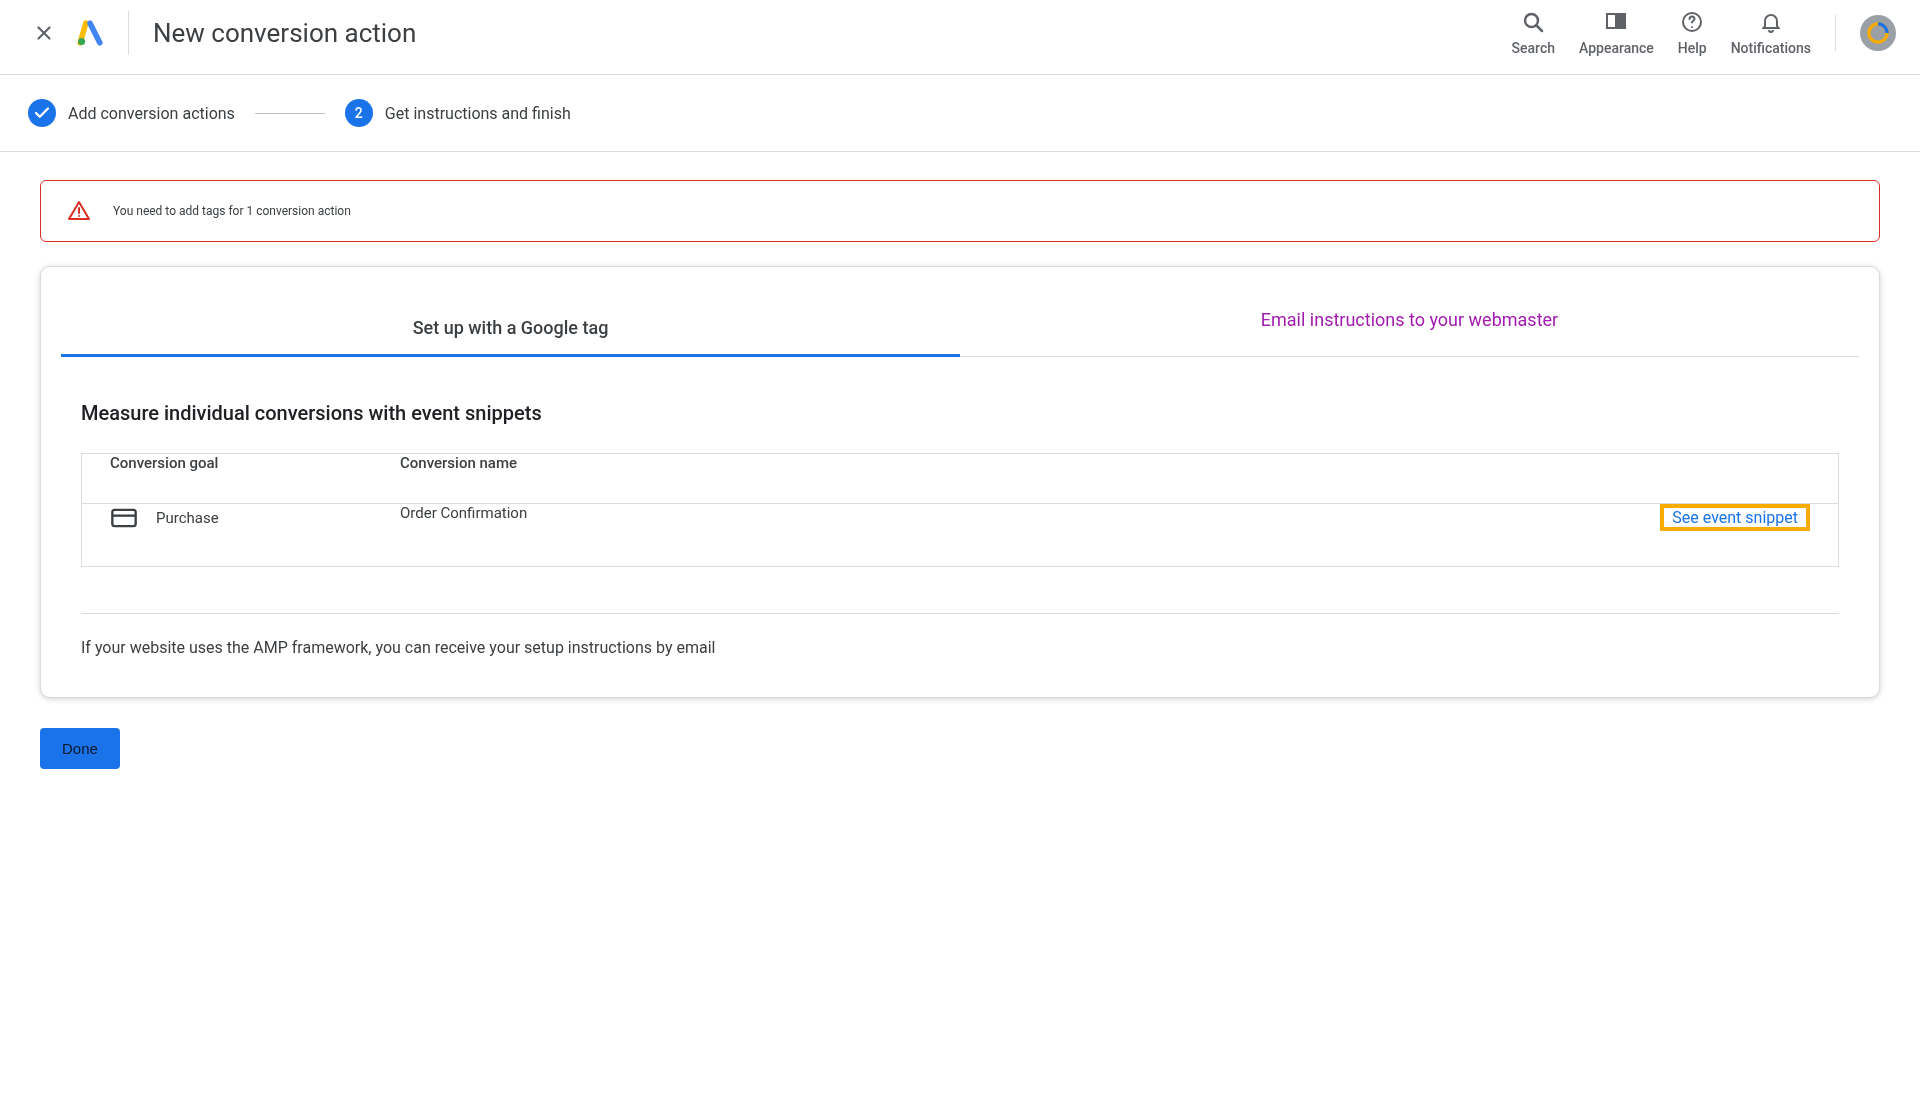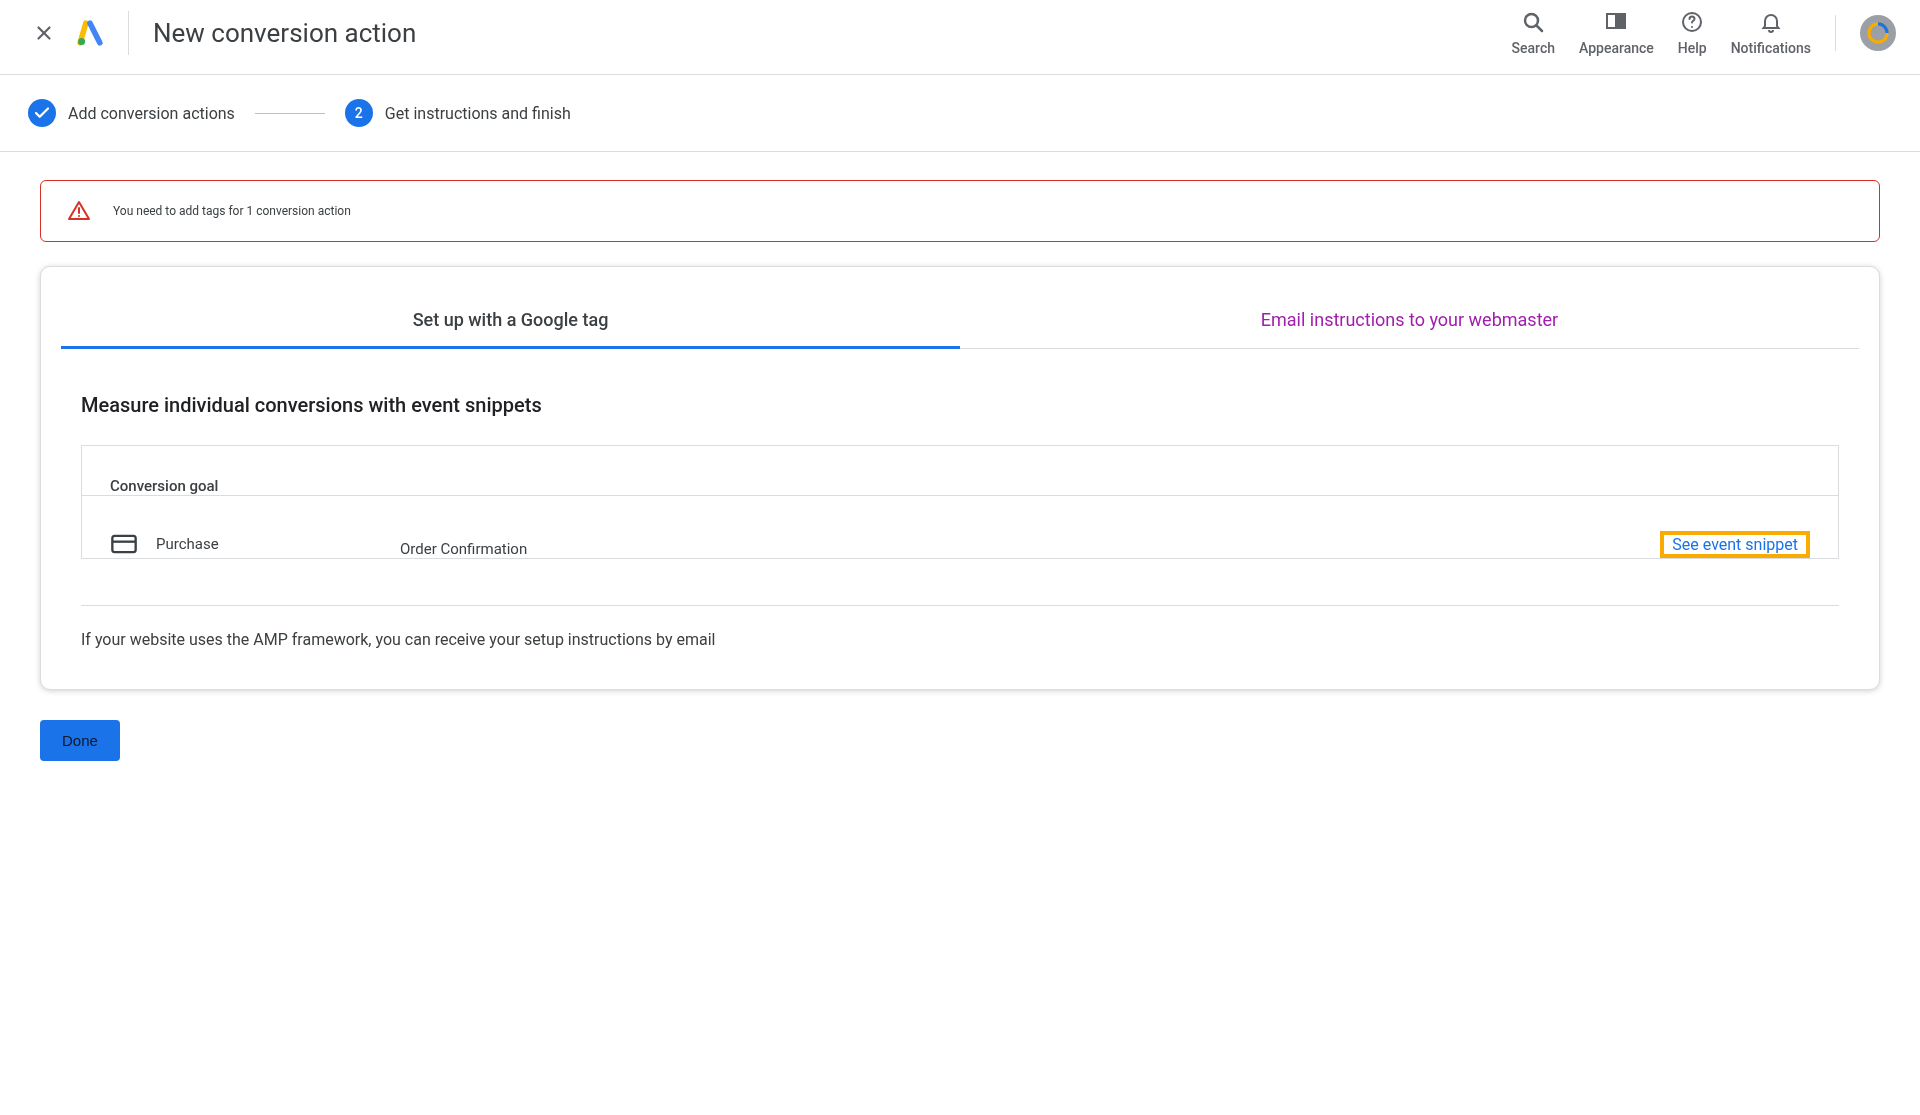--- a/index.html
+++ b/index.html
@@ -28,27 +28,27 @@
 
     
     .content-wrap { padding: 28px 40px 34px 40px; }
     .alert { display: flex; align-items: center; gap: 22px; border: 1px solid #d93025; border-radius: 6px; padding: 18px 26px; margin-bottom: 24px; }
     .alert-text { font-size: 12px; color: #3c4043; }
 
     .card { border: 1px solid #dadce0; border-radius: 10px; box-shadow: 0 1px 6px rgba(60,64,67,0.15), 0 1px 4px rgba(60,64,67,0.1); padding: 42px 20px 40px 20px; background: #fff; }
 
     .tabs { display: flex; border-bottom: 1px solid #dadce0; }
     .tab { flex: 1; text-align: center; padding: 0 0 18px 0; font-size: 18px; cursor: pointer; color: #a21caf; position: relative; }
-    .tab.active { color: #3c4043; font-weight: 500; }
+    .tab.active { color: #3c4043; font-weight: 500; margin-top: 8px; }
     .tab.active::after { content: ''; position: absolute; left: 0; right: 0; bottom: -1px; height: 3px; background: #1a73e8; }
 
     .section-title { font-size: 20px; font-weight: 500; color: #202124; margin: 44px 20px 28px 20px; }
 
     .table { border: 1px solid #dadce0; margin: 0 20px; }
-    .thead, .trow { display: flex; align-items: flex-end; padding: 0 28px; }
+    .thead, .trow { display: flex; align-items: flex-start; padding: 0 28px; }
     .thead { height: 50px; border-bottom: 1px solid #dadce0; }
     .trow { height: 62px; }
     .col-goal { width: 290px; display: flex; align-items: center; gap: 18px; }
     .col-name { flex: 1; }
     .col-action { width: 220px; display: flex; justify-content: flex-end; }
     .th { font-size: 15px; font-weight: 500; color: #3c4043; }
     .td { font-size: 15px; color: #3c4043; }
     .card-icon { color: #3c4043; }
 
     .link-badge { border: 4px solid #f9ab00; padding: 0 8px; }
@@ -158,20 +158,21 @@
     <div class="tabs">
       <div class="tab active">Set up with a Google tag</div>
       <div class="tab">Email instructions to your webmaster</div>
     </div>
 
     <div class="section-title">Measure individual conversions with event snippets</div>
 
     <div class="table">
       <div class="thead">
         <div class="col-goal th">Conversion goal</div>
+        <div class="col-name th">Conversion name</div>
         <div class="col-action"></div>
       </div>
       <div class="trow">
         <div class="col-goal">
           <svg class="card-icon" width="28" height="28" viewBox="0 0 24 24" fill="none" stroke="currentColor" stroke-width="2">
               <rect x="2" y="5" width="20" height="14" rx="2"></rect>
               <line x1="2" y1="10" x2="22" y2="10"></line>
             </svg>
           <span class="td">Purchase</span>
         </div>

